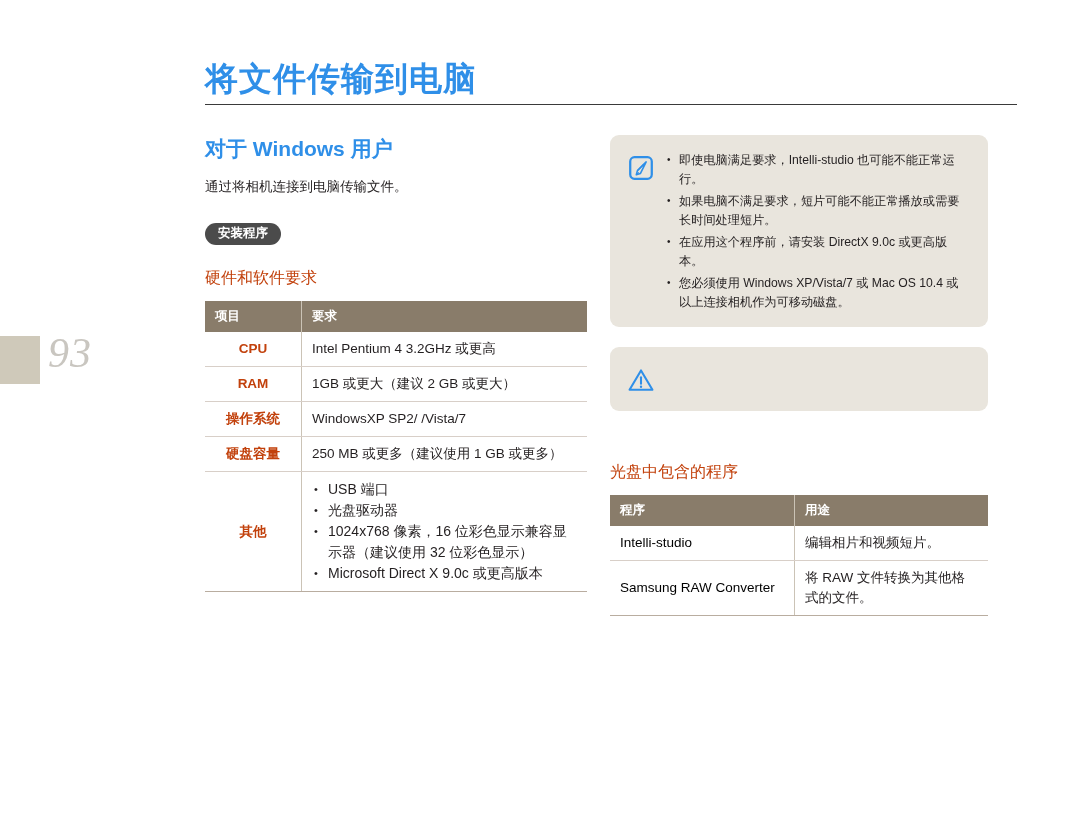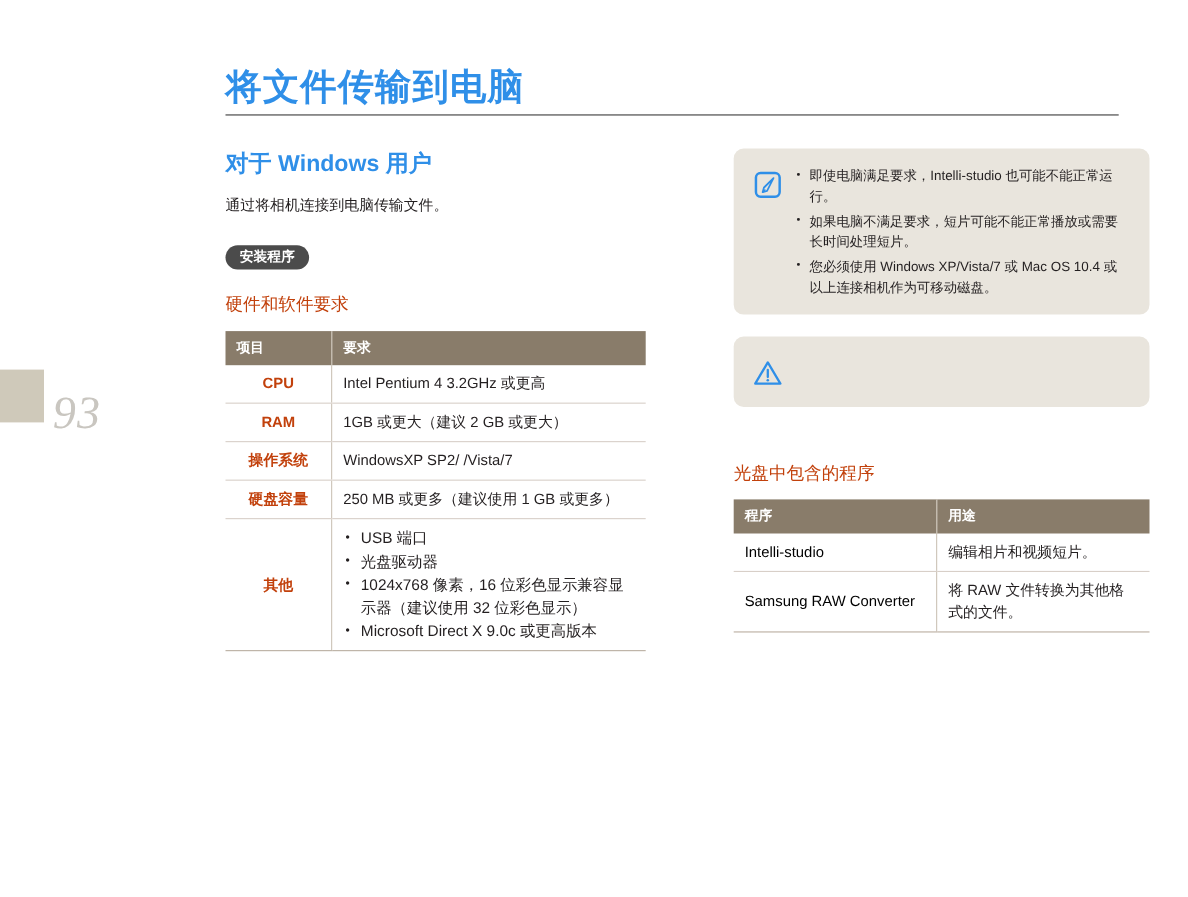--- a/index.html
+++ b/index.html
@@ -21,21 +21,21 @@
     position: absolute;
     left: 0;
     top: 336px;
     width: 40px;
     height: 48px;
     background: #cfc9ba;
   }
   #folio {
     position: absolute;
     left: 48px;
-    top: 350px;
+    top: 327px;
     font-family: "Liberation Serif", "DejaVu Serif", serif;
     font-style: italic;
     font-size: 42px;
     line-height: 52px;
     color: #c9c6c0;
     letter-spacing: 1px;
   }
 
   
   #content {
@@ -58,21 +58,21 @@
   .title-rule {
     border: 0;
     border-top: 1.6px solid #3a3a3a;
     margin: 0 0 0 0;
     width: 812px;
   }
 
   
   #columns {
     display: flex;
-    gap: 80px;
+    gap: 23px;
     margin-top: 30px;
   }
   #col-left { width: 382px; flex: 0 0 382px; }
   #col-right { width: 378px; flex: 0 0 378px; }
 
   
   .section-head {
     font-size: 21px;
     font-weight: bold;
     color: #2f8fe8;
@@ -289,20 +289,21 @@
       <div class="callout">
         <svg class="callout-icon" viewBox="0 0 32 32">
           <rect x="4.5" y="4.5" width="23" height="23" rx="4.5" ry="4.5" fill="none" stroke="#2f8fe8" stroke-width="2.4"></rect>
           <path d="M21.5 9.5 L12.2 18.8 L11.0 23.2 L15.3 21.9 Z" fill="none" stroke="#2f8fe8" stroke-width="1.7" stroke-linejoin="round"></path>
           <path d="M12.2 18.8 L19.0 12.0" fill="none" stroke="#2f8fe8" stroke-width="1.3"></path>
           <path d="M11.0 23.2 L13.6 20.6" fill="none" stroke="#2f8fe8" stroke-width="1.3"></path>
         </svg>
         <ul class="callout-list">
           <li>即使电脑满足要求，Intelli-studio 也可能不能正常运行。</li>
           <li>如果电脑不满足要求，短片可能不能正常播放或需要长时间处理短片。</li>
+          <li>在应用这个程序前，请安装 DirectX 9.0c 或更高版本。</li>
           <li>您必须使用 Windows XP/Vista/7 或 Mac OS 10.4 或以上连接相机作为可移动磁盘。</li>
         </ul>
       </div>
 
       <div class="callout">
         <svg class="callout-icon" viewBox="0 0 32 32">
           <path d="M16 5.8 L28.2 26.4 L3.8 26.4 Z" fill="none" stroke="#2f8fe8" stroke-width="2.2" stroke-linejoin="round"></path>
           <path d="M16 13.0 L16 20.0" stroke="#2f8fe8" stroke-width="2.2" stroke-linecap="round"></path>
           <circle cx="16" cy="23.2" r="1.25" fill="#2f8fe8"></circle>
         </svg>

